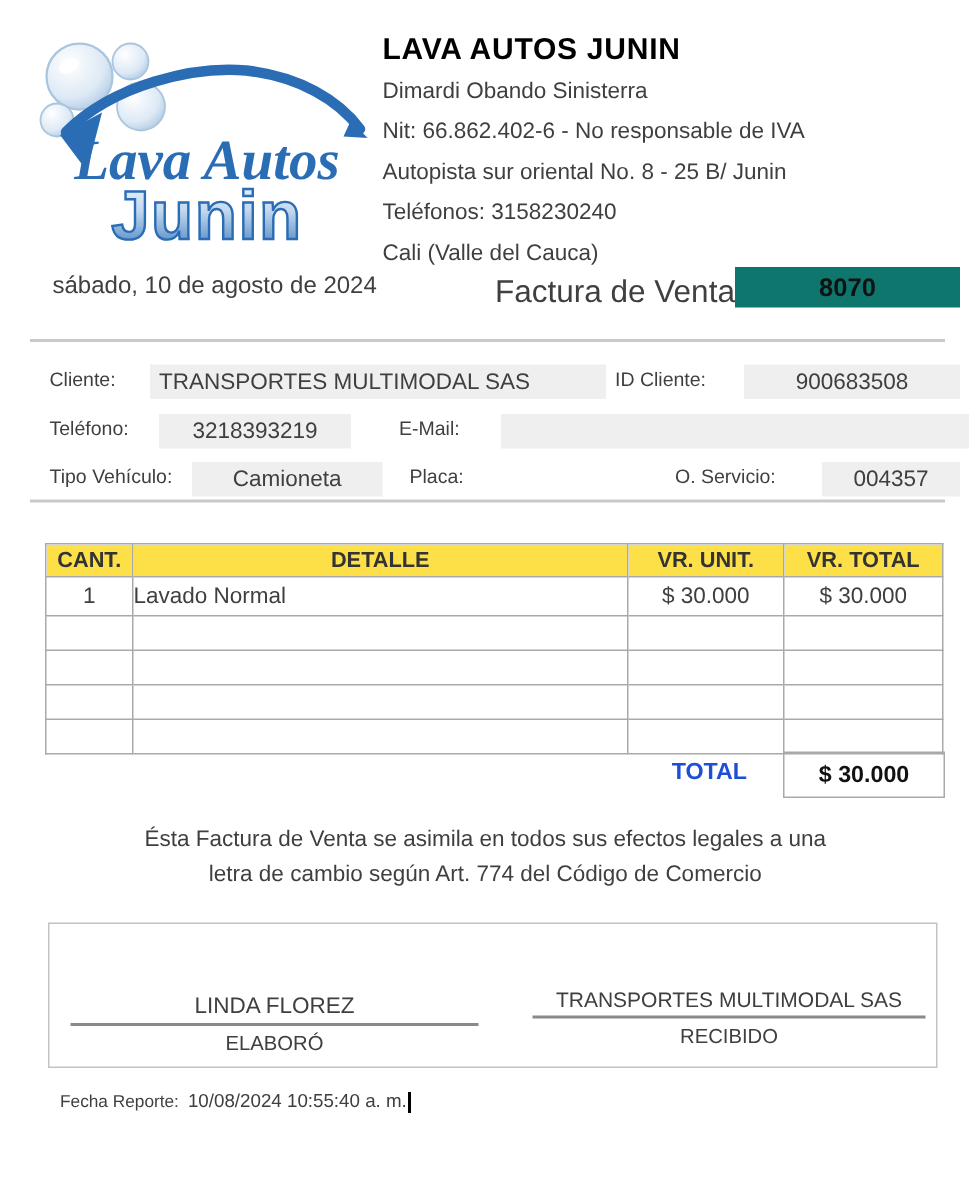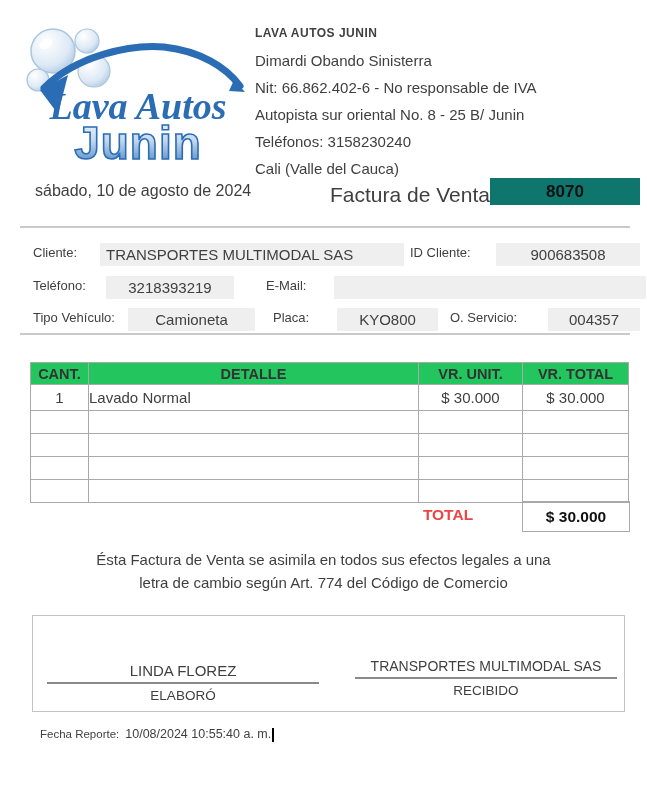--- a/index.html
+++ b/index.html
@@ -4,50 +4,50 @@
 <style>
   html,body{margin:0;padding:0;background:#ffffff;}
   .page{
     position:relative;width:647px;height:794px;background:#ffffff;
     font-family:"Liberation Sans",sans-serif;color:#3f3f3f;overflow:hidden;
   }
   .abs{position:absolute;}
 
   
   .company{left:255px;top:20px;width:380px;font-size:15px;line-height:27px;}
-  .company .name{font-weight:bold;font-size:12px;color:#404040;letter-spacing:.5px;}
+  .company .name{font-weight:bold;font-size:20px;color:#000000;letter-spacing:.5px;}
 
   
   .date-text{left:35px;top:182px;font-size:16px;}
   .inv-label{left:330px;top:183px;font-size:21px;}
   .inv-box{left:490px;top:178px;width:150px;height:27px;background:#0f766e;
            display:flex;align-items:center;justify-content:center;
            font-size:17px;font-weight:bold;color:#111;}
 
   .hr{height:2px;background:#c9c9c9;}
 
   
   .lbl{font-size:13px;white-space:nowrap;}
   .box{background:#efefef;font-size:15px;display:flex;align-items:center;height:23px;}
   .box.center{justify-content:center;}
   .box.left{padding-left:6px;}
 
   
   table.items{position:absolute;left:30px;top:362px;border-collapse:collapse;table-layout:fixed;}
   table.items th,table.items td{border:1px solid #a9a9a9;overflow:hidden;white-space:nowrap;}
-  table.items th{background:#22c55e;font-size:14.5px;font-weight:bold;color:#333;height:21px;padding:0;}
+  table.items th{background:#fde047;font-size:14.5px;font-weight:bold;color:#333;height:21px;padding:0;}
   table.items td{font-size:15px;padding:0;}
   tr.data td{height:25px;}
   tr.empty td{height:22px;}
   td.cant,th.cant{text-align:center;}
   td.detalle{padding-left:8px;text-align:left;}
   td.money{text-align:center;}
 
-  .total-label{left:398px;top:506px;width:100px;text-align:center;
-               font-size:15.5px;font-weight:bold;color:#ef4444;}
+  .total-label{left:398px;top:506px;width:100px;text-align:right;
+               font-size:15.5px;font-weight:bold;color:#1d4ed8;}
   .total-box{left:522px;top:501px;width:106px;height:29px;border:1px solid #a9a9a9;
              display:flex;align-items:center;justify-content:center;
              font-size:15.5px;font-weight:bold;color:#111;}
 
   .legal{left:0;top:548px;width:647px;text-align:center;font-size:15px;line-height:23px;}
 
   .sigbox{left:32px;top:615px;width:591px;height:95px;border:1px solid #c3c3c3;}
   .sig{position:absolute;text-align:center;}
   .sig .name{font-size:15px;padding-bottom:3px;border-bottom:2px solid #8a8a8a;}
   .sig .role{font-size:13.5px;padding-top:4px;}
@@ -115,21 +115,20 @@
   <div class="abs box center" style="left:496px;top:243px;width:144px;">900683508</div>
 
   <div class="abs lbl" style="left:33px;top:278px;">Teléfono:</div>
   <div class="abs box center" style="left:106px;top:276px;width:128px;">3218393219</div>
   <div class="abs lbl" style="left:266px;top:278px;">E-Mail:</div>
   <div class="abs box left" style="left:334px;top:276px;width:306px;"></div>
 
   <div class="abs lbl" style="left:33px;top:310px;">Tipo Vehículo:</div>
   <div class="abs box center" style="left:128px;top:308px;width:127px;">Camioneta</div>
   <div class="abs lbl" style="left:273px;top:310px;">Placa:</div>
-  <div class="abs box center" style="left:337px;top:308px;width:101px;">KYO800</div>
   <div class="abs lbl" style="left:450px;top:310px;">O. Servicio:</div>
   <div class="abs box center" style="left:548px;top:308px;width:92px;">004357</div>
 
   <div class="abs hr" style="left:20px;top:333px;width:610px;"></div>
 
   <table class="items">
     <colgroup>
         <col style="width:58px">
         <col style="width:330px">
         <col style="width:104px">

